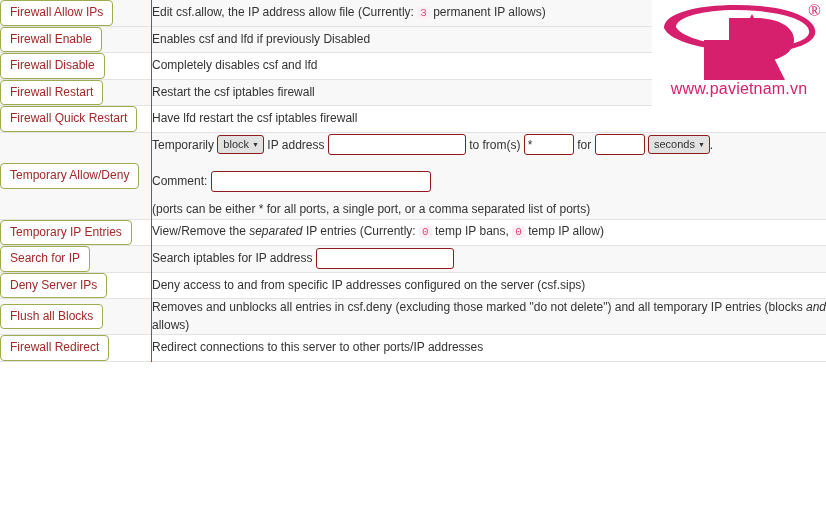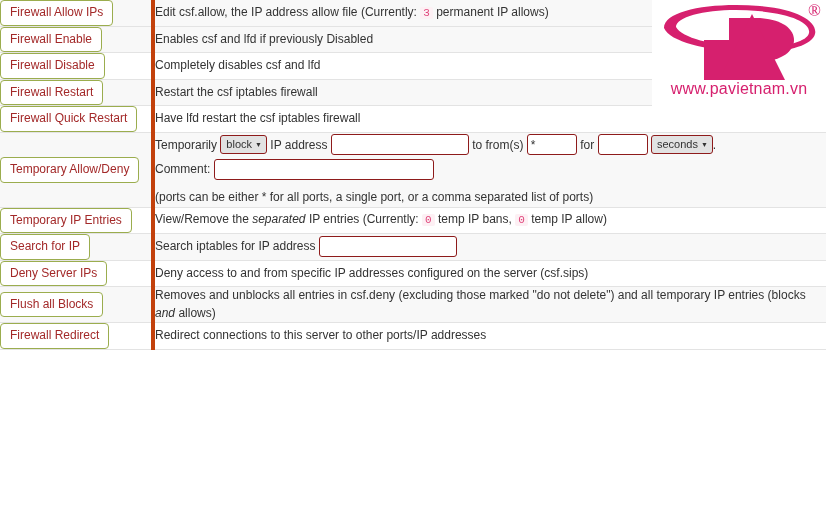--- a/index.html
+++ b/index.html
@@ -29,21 +29,21 @@
   #csf-table tr.odd  { background: #f8f8f8; }
   #csf-table tr.even { background: #ffffff; }
 
   #csf-table td {
     vertical-align: middle;
     padding: 0;
   }
 
   td.btn-cell {
     width: 151px;
-    border-right: 4px solid #c2410c;
+    border-right: 1px solid #c2410c;
     text-align: left;
     padding: 7px 0 7px 14px;
   }
 
   td.desc-cell {
     padding: 6px 6px 6px 8px;
     line-height: 1.45;
   }
 
   .action-btn {
@@ -110,21 +110,21 @@
     position: relative;
     top: -1px;
   }
 
   .form-line {
     white-space: nowrap;
     line-height: 22px;
   }
   .form-line .lbl { vertical-align: middle; }
   .hint { display: block; margin-top: 9px; }
-  .comment-line { margin-top: 2px; line-height: 22px; }
+  .comment-line { margin-top: 14px; line-height: 22px; }
 
   
   #logo-overlay {
     position: absolute;
     left: 652px;
     top: 0px;
     width: 174px;
     height: 108px;
     background: #ffffff;
     overflow: hidden;

